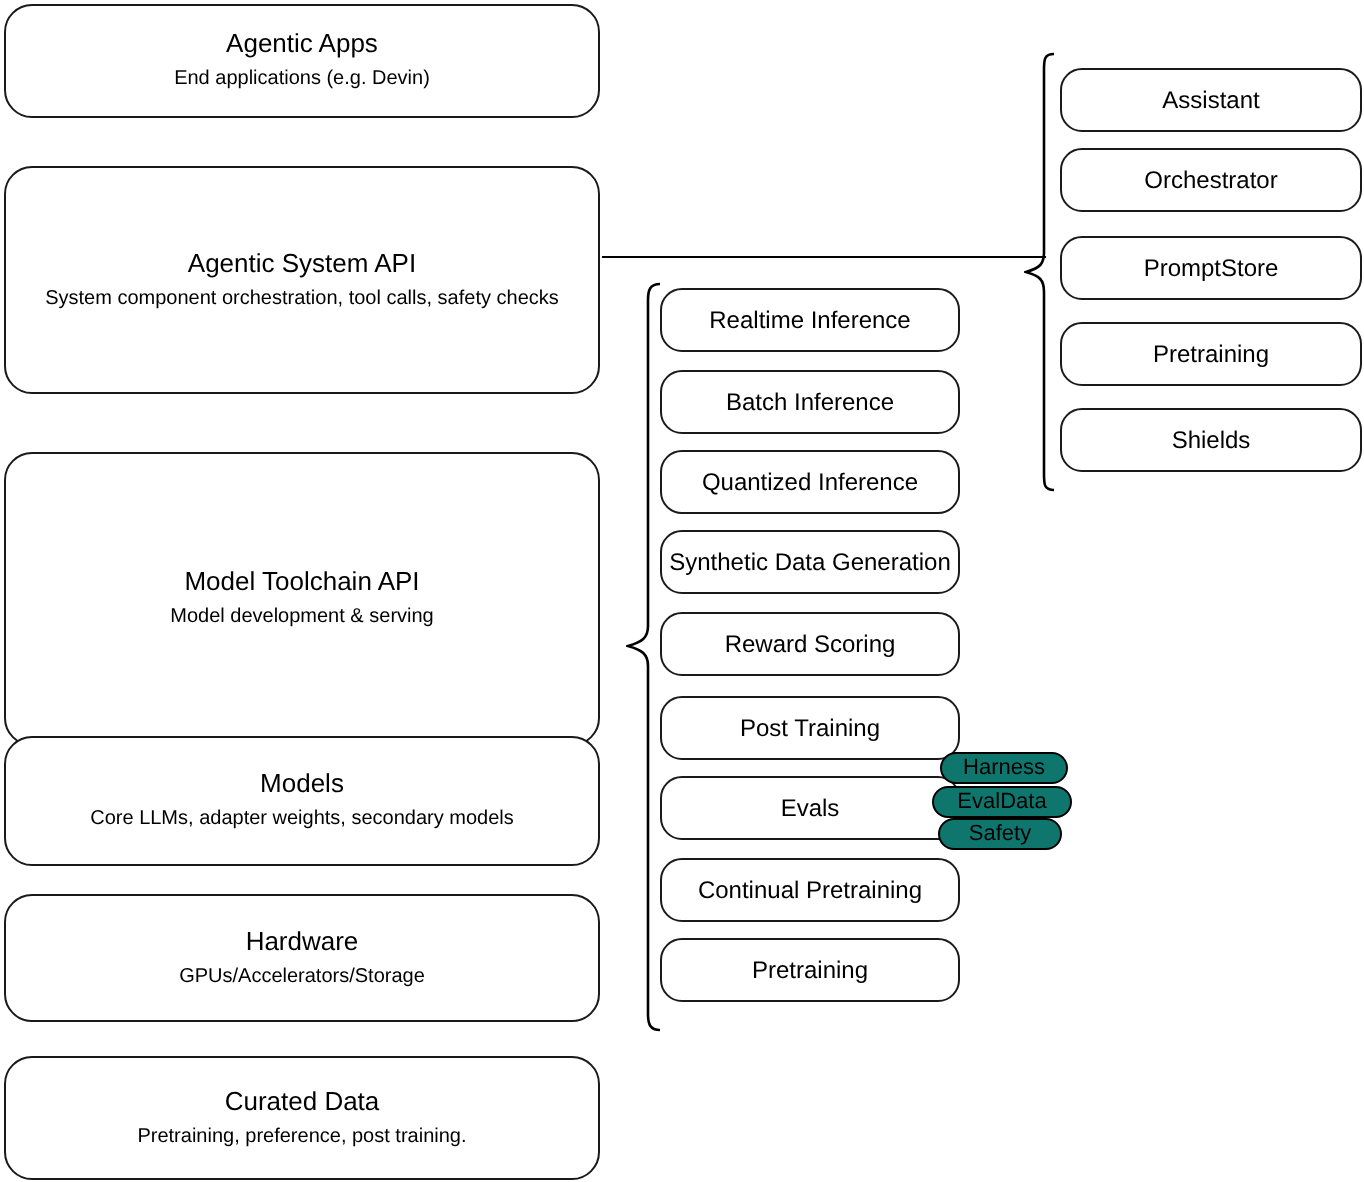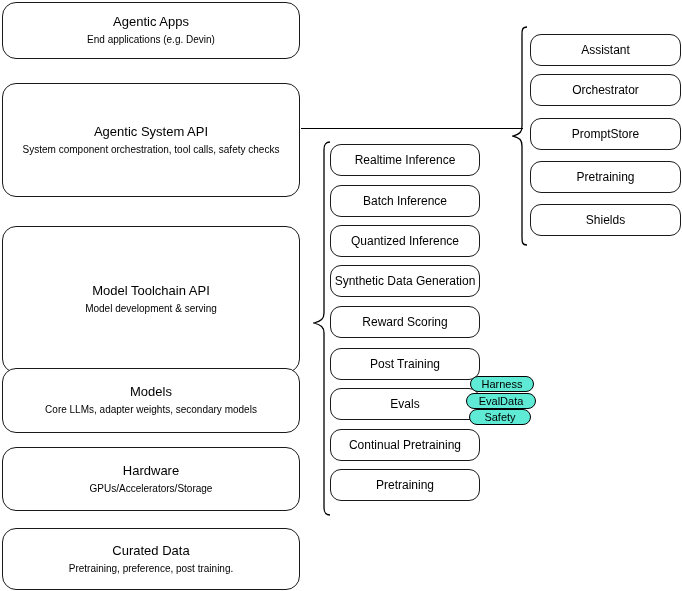--- a/index.html
+++ b/index.html
@@ -71,21 +71,21 @@
     border-radius: 11px;
   }
   .comp-box .title { font-size: 12px; }
 
   
   .pill {
     position: absolute;
     box-sizing: border-box;
     border: 1.4px solid #000;
     border-radius: 999px;
-    background: #5eead4;
+    background: #0f766e;
     height: 16px;
     display: flex;
     align-items: center;
     justify-content: center;
     font-size: 11px;
     white-space: nowrap;
     z-index: 6;
   }
 
   

